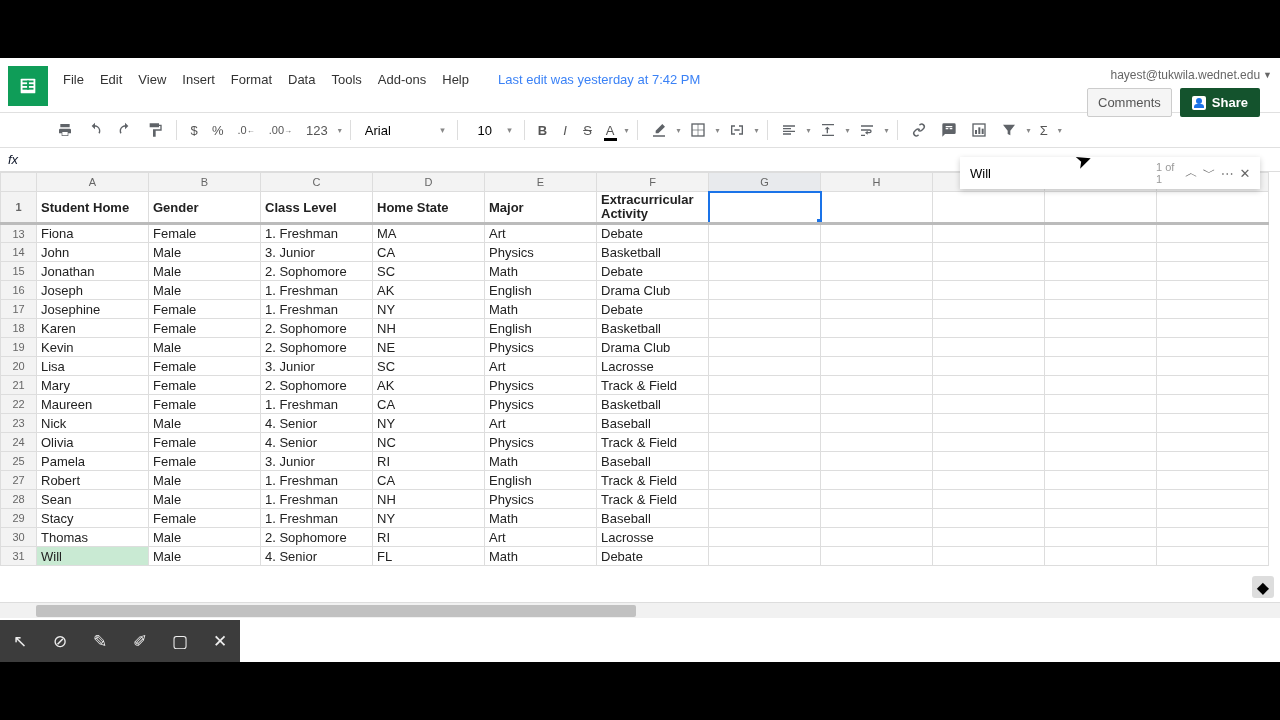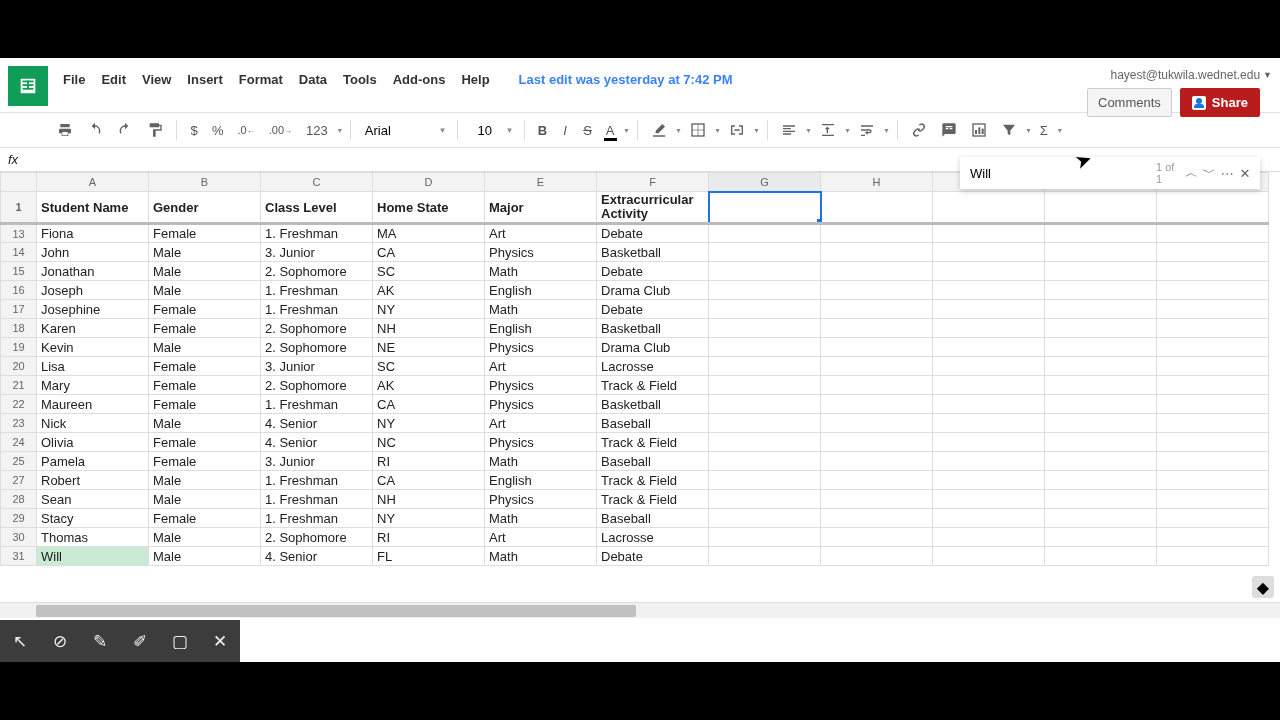--- a/index.html
+++ b/index.html
@@ -10,26 +10,26 @@
 
 
 .titlebar { display:flex; align-items:flex-start; padding:8px 8px 0 8px; height:54px; }
 .logo-box { width:40px; height:40px; background:#0f9d58; display:flex; align-items:center; justify-content:center; margin-right:8px; }
 .logo-box svg { fill:#fff; }
 .title-area { flex:0 0 auto; }
 .doc-title { font-size:18px; color:#333; display:flex; align-items:center; gap:8px; padding:2px 0 0 0;}
 .star-icon, .folder-icon { color:#bbb; font-size:15px; }
 .folder-icon { color:#888; }
 .menubar { display:flex; gap:2px; margin-top:4px; font-size:13px; color:#333; align-items:center;}
-.menubar span { padding:2px 7px; cursor:pointer;font-weight:bold; }
+.menubar span { padding:2px 7px; cursor:pointer; }
 .menubar .lastedit { color:#3b82f6; margin-left:20px; padding:2px 0;}
 .right-bar { margin-left:auto; display:flex; align-items:center; gap:10px; padding-top:2px;}
 .account { font-size:12px; color:#666; display:flex; align-items:center; gap:3px;}
 .comments-btn { border:1px solid #ccc; background:#f5f5f5; padding:6px 10px; font-size:13px; color:#555; border-radius:2px; cursor:pointer;}
-.share-btn { background:#b91c1c; color:#fff; border:none; padding:6px 12px; font-size:13px; font-weight:bold; border-radius:2px; display:flex; align-items:center; gap:6px; cursor:pointer;}
+.share-btn { background:#14532d; color:#fff; border:none; padding:6px 12px; font-size:13px; font-weight:bold; border-radius:2px; display:flex; align-items:center; gap:6px; cursor:pointer;}
 .share-btn .pic { width:14px; height:14px; background:#fff; display:inline-block; border-radius:2px; position:relative;}
 .share-btn .pic::before { content:""; position:absolute; width:6px; height:6px; border-radius:50%; background:#1a73e8; top:2px; left:4px;}
 .share-btn .pic::after { content:""; position:absolute; width:10px; height:4px; border-radius:3px 3px 0 0; background:#1a73e8; top:8px; left:2px;}
 
 
 .toolbar { border-top:1px solid #e0e0e0; border-bottom:1px solid #e0e0e0; height:36px; display:flex; align-items:center; padding:0 12px 0 52px; gap:4px; font-size:13px; color:#555;}
 .tb { padding:4px 5px; cursor:pointer; display:flex; align-items:center; min-width:18px; justify-content:center;}
 .tb svg { width:16px; height:16px; fill:#5f6368; }
 .sep { width:1px; height:20px; background:#ddd; margin:0 4px; }
 .select-box { border:none; background:transparent; font-size:13px; padding:2px 18px 2px 6px; cursor:pointer; position:relative; min-width:50px; }
@@ -282,21 +282,21 @@
             <th class="selected-col">G</th>
             <th>H</th>
             <th>I</th>
             <th>J</th>
             <th>K</th>
           </tr>
       </thead>
       <tbody id="grid-body">
           <tr class="header-row" style="border-bottom: 3px solid rgb(187, 187, 187);">
             <td class="rownum">1</td>
-            <td>Student Name</td>
+            <td>Student Home</td>
             <td>Gender</td>
             <td>Class Level</td>
             <td>Home State</td>
             <td>Major</td>
             <td class="extracur">Extracurricular<br>Activity</td>
             <td class="selected-cell"></td>
             <td></td>
             <td></td>
             <td></td>
             <td></td>

